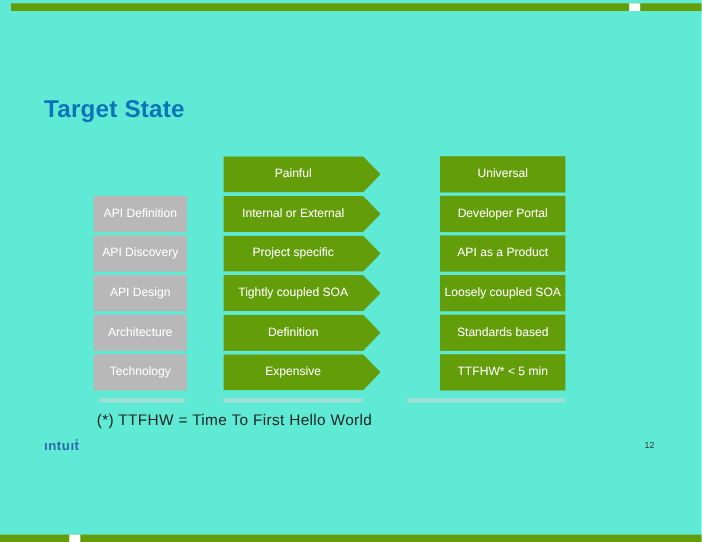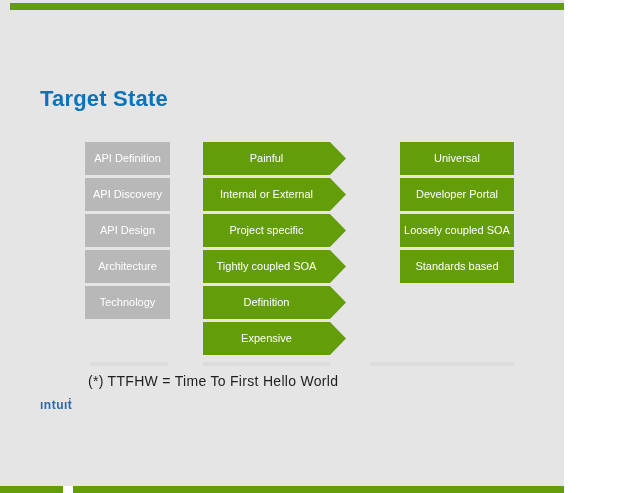--- a/index.html
+++ b/index.html
@@ -1,39 +1,39 @@
 <!DOCTYPE html>
 <html style="--green: #649d0a; --gray: #b8b8b8; --title-blue: #0d73b9; --logo-blue: #2e68af;"><head>
 <meta charset="utf-8">
 <style>
   html,body{margin:0;padding:0;background:#fff;}
   .slide{
     position:relative;
-    width:564px;height:493px;
-    background:#e5e5e5;
+    width:638px;height:493px;
+    background:#5eead4;
     overflow:hidden;
     font-family:"Liberation Sans", sans-serif;
   }
   .accent-bar{
     position:absolute;height:7px;
     background:var(--green,#649d0a);
   }
   .accent-bar .notch{
     position:absolute;top:0;height:7px;width:10px;background:#fff;
   }
   .bar-top{left:10px;right:0;top:3px;}
   .bar-bottom{left:0;right:0;top:486px;}
   .slide-title{
     position:absolute;left:40px;top:86px;margin:0;
     font-size:22px;font-weight:bold;letter-spacing:0.2px;
     color:var(--title-blue,#0d73b9);
   }
   .grid{position:absolute;top:142px;left:0;width:638px;}
   .col{position:absolute;top:0;}
-  .col-categories{left:85px;width:85px;}
+  .col-categories{left:85px;width:85px;margin-top:36px;}
   .col-current{left:203px;width:143px;}
   .col-target{left:368px;width:146px;}
   .cell{
     height:33px;margin-bottom:3px;
     display:flex;align-items:center;justify-content:center;
     font-size:11px;line-height:1.1;text-align:center;
     color:#ffffff;
   }
   .gray-box{background:var(--gray,#b8b8b8);}
   .green-box{background:var(--green,#649d0a);margin-left:32px;}
@@ -86,22 +86,24 @@
         <div class="cell green-arrow">Painful</div>
         <div class="cell green-arrow">Internal or External</div>
         <div class="cell green-arrow">Project specific</div>
         <div class="cell green-arrow">Tightly coupled SOA</div>
         <div class="cell green-arrow">Definition</div>
         <div class="cell green-arrow">Expensive</div>
       </div>
     <div class="col col-target" id="col-2">
         <div class="cell green-box">Universal</div>
         <div class="cell green-box">Developer Portal</div>
+        <div class="cell green-box">API as a Product</div>
         <div class="cell green-box">Loosely coupled SOA</div>
         <div class="cell green-box">Standards based</div>
+        <div class="cell green-box">TTFHW* &lt; 5 min</div>
       </div>
   </div>
 
   <div class="reflection refl-1"></div>
   <div class="reflection refl-2"></div>
   <div class="reflection refl-3"></div>
 
   <div class="footnote">(*) TTFHW = Time To First Hello World</div>
 
   <div class="logo">ıntuıṫ</div>

